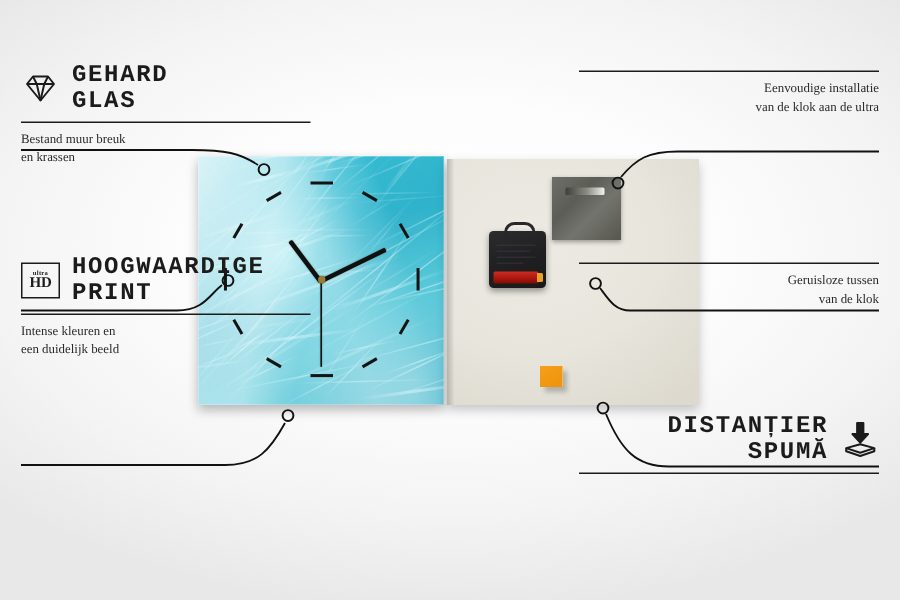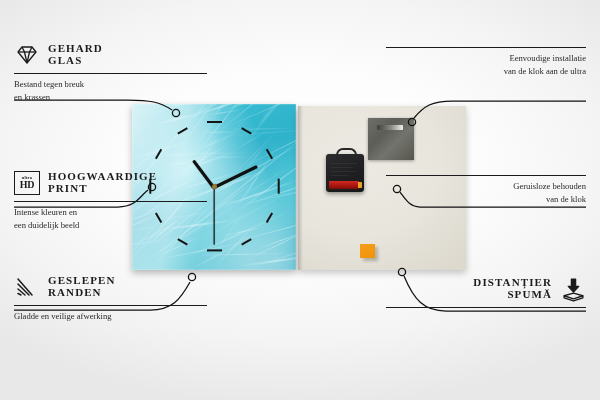--- a/index.html
+++ b/index.html
@@ -184,23 +184,23 @@
 
   .f-head {
     display: flex;
     align-items: center;
     gap: 8px;
     line-height: 1.06;
   }
   .feature.right .f-head { justify-content: flex-end; }
 
   .f-title {
-    font-family: Liberation Serif, serif;
+    font-family: Liberation Mono, monospace;
     font-weight: bold;
-    font-size: 11px;
+    font-size: 16px;
     letter-spacing: 1.1px;
     color: #1b1b1b;
     text-transform: uppercase;
     white-space: pre-line;
   }
   .f-icon {
     flex: none;
     width: 26px;
     height: 26px;
     display: flex;
@@ -423,66 +423,50 @@
           <path d="M3 9 L7 4 L17 4 L21 9 L12 20 Z"></path>
           <path d="M3 9 L21 9"></path>
             <path d="M7 4 L9.5 9 L12 20"></path>
             <path d="M17 4 L14.5 9 L12 20"></path>
         </svg>
       </span>
       <span class="f-title">GEHARD
 GLAS</span>
     </div>
     <div class="f-rule" style="width:193px;"></div>
-    <div class="f-desc">Bestand tegen breuk
+    <div class="f-desc">Bestand muur breuk
 en krassen</div>
   </div>
 
   <div class="feature left" style="left:14px; top:170px;">
     <div class="f-head">
       <span class="f-icon">
         <span class="hd-badge">
           <span class="u">ultra</span>
           <span class="h">HD</span>
         </span>
       </span>
       <span class="f-title">HOOGWAARDIGE
 PRINT</span>
     </div>
     <div class="f-rule" style="width:193px;"></div>
     <div class="f-desc">Intense kleuren en
 een duidelijk beeld</div>
   </div>
 
-  <div class="feature left" style="left:14px; top:274px;">
-    <div class="f-head">
-      <span class="f-icon">
-        <svg viewBox="0 0 24 24" width="24" height="24" fill="none" stroke="currentColor" stroke-width="1.5" stroke-linecap="round">
-          <path d="M3 4 L17 20"></path>
-            <path d="M3 9 L14 20"></path>
-            <path d="M3 14 L10 20"></path>
-            <path d="M3 18.5 L6 20"></path>
-        </svg>
-      </span>
-      <span class="f-title">GESLEPEN
-RANDEN</span>
-    </div>
-    <div class="f-rule" style="width:193px;"></div>
-    <div class="f-desc">Gladde en veilige afwerking</div>
-  </div>
 
   <div class="feature right" style="left:386px; top:42px;">
     <div class="f-rule" style="width:200px; margin-left:0;"></div>
     <div class="f-desc">Eenvoudige installatie
 van de klok aan de ultra</div>
   </div>
 
   <div class="feature right" style="left:386px; top:170px;">
     <div class="f-rule" style="width:200px;"></div>
-    <div class="f-desc">Geruisloze behouden
+    <div class="f-desc">Geruisloze tussen
 van de klok</div>
   </div>
 
   <div class="feature right" style="left:386px; top:276px;">
     <div class="f-head">
       <span class="f-title">DISTANȚIER
 SPUMĂ</span>
       <span class="f-icon">
         <svg viewBox="0 0 24 24" width="25" height="25" fill="none" stroke="currentColor" stroke-width="1.3" stroke-linejoin="round">
           <path d="M10 2 L14 2 L14 9 L17 9 L12 14.5 L7 9 L10 9 Z" fill="currentColor" stroke="currentColor"></path>

